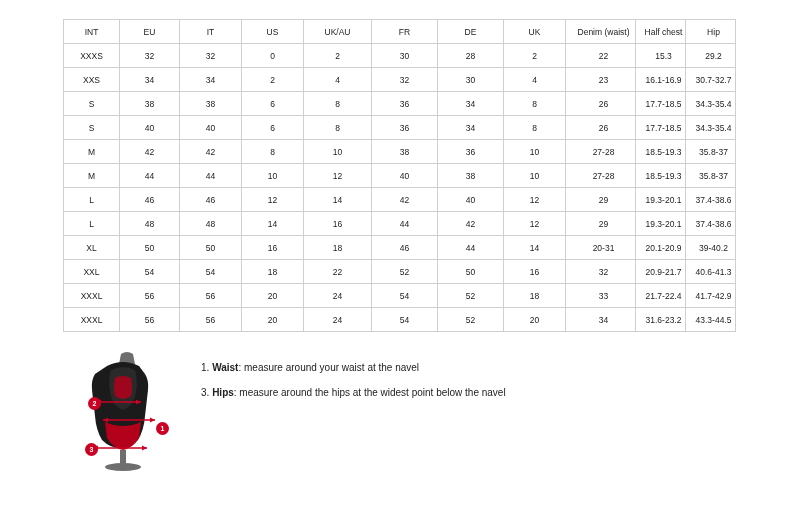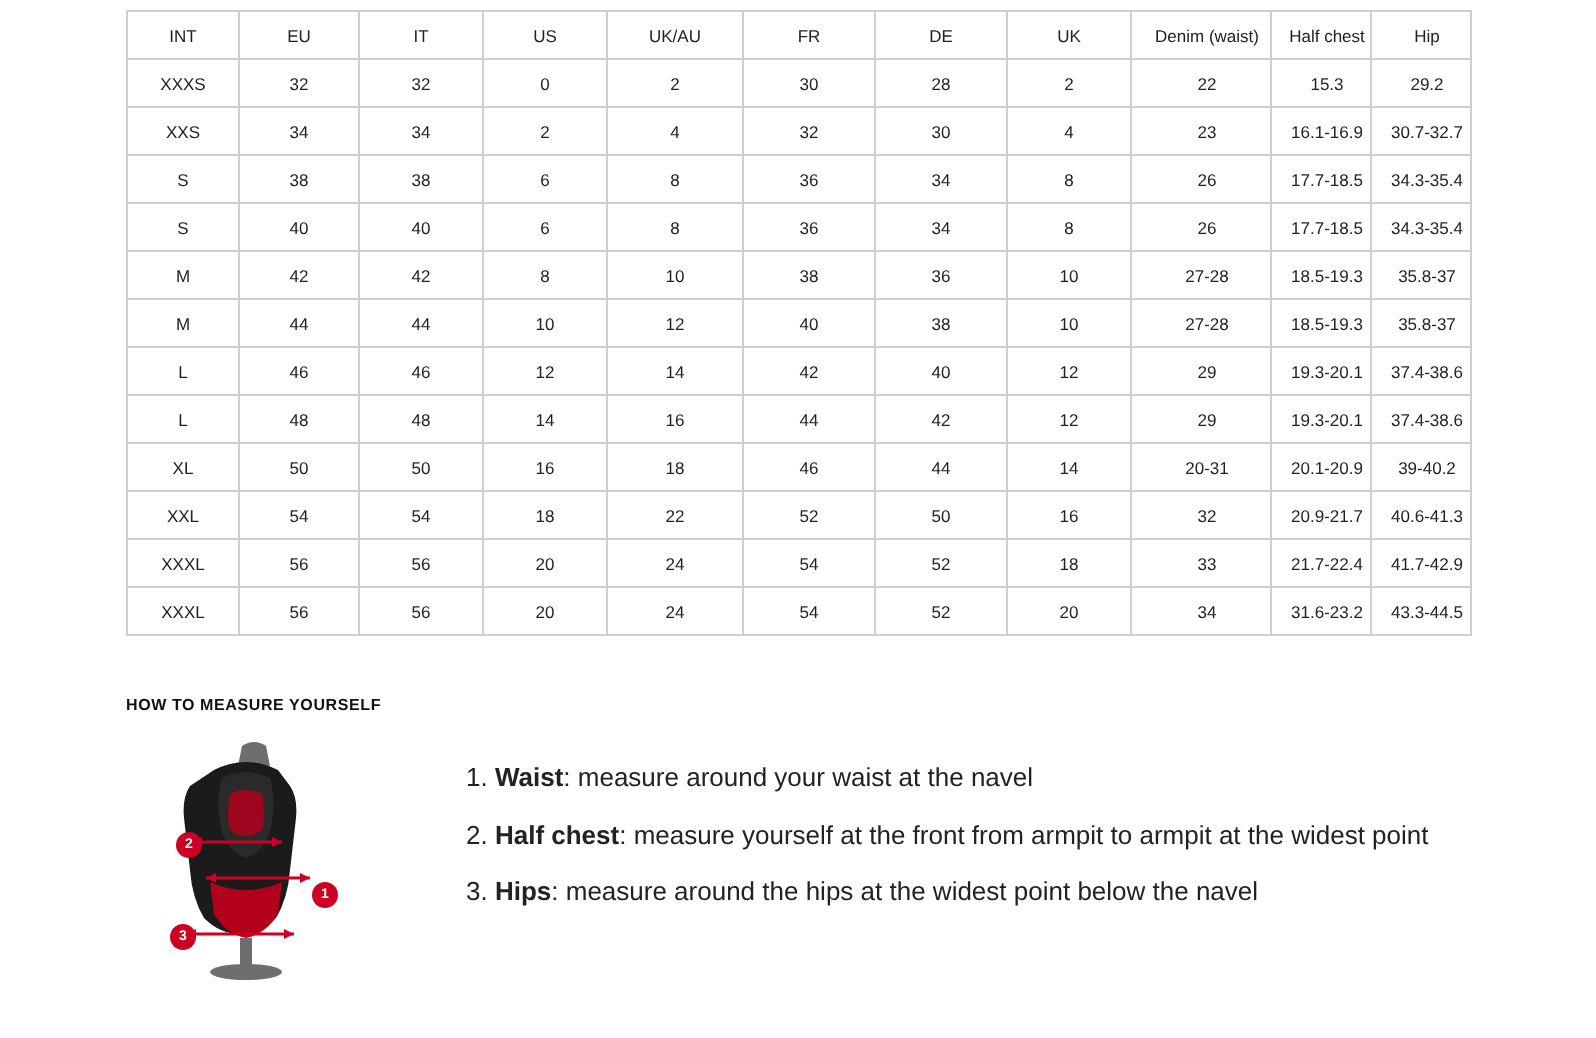--- a/index.html
+++ b/index.html
@@ -18,21 +18,21 @@
   .page {
     position: relative;
     width: 798px;
     height: 519px;
     box-sizing: border-box;
   }
   
   .table-wrap {
     position: absolute;
     left: 63px;
-    top: 5px;
+    top: 19px;
     width: 672px;
   }
   table.size-table {
     border-collapse: collapse;
     width: 672px;
     table-layout: fixed;
   }
   table.size-table th,
   table.size-table td {
     border: 1px solid #cfcfcf;
@@ -86,26 +86,25 @@
     position: relative;
     width: 120px;
     height: 130px;
     flex: 0 0 120px;
   }
   .steps {
     margin-left: 18px;
     padding-top: 14px;
   }
   .step {
-    font-size: 13px;
+    font-size: 10px;
     color: #222;
     line-height: 1.2;
     margin-bottom: 13px;
     white-space: nowrap;
-    margin-left: 32px;
   }
   .step b { font-weight: bold; }
   .bullet {
     position: absolute;
     width: 13px;
     height: 13px;
     border-radius: 50%;
     background: #cc0022;
     color: #ffffff;
     font-size: 7px;
@@ -308,21 +307,20 @@
           <td>20</td>
           <td class="cell-left">34</td>
           <td class="cell-left">31.6-23.2</td>
           <td class="cell-left">43.3-44.5</td>
         </tr>
       </tbody>
     </table>
   </div>
 
   <div class="howto">
-    <div class="howto-title">HOW TO MEASURE YOURSELF</div>
     <div class="howto-body">
 
       <div class="figure-box">
         <svg class="fig-svg" width="120" height="130" viewBox="0 0 120 130">
 
           <path d="M58 6 q6 -4 12 0 l2 10 q-8 4 -16 0 z" fill="#6e6e6e"></path>
 
           <path d="M44 18 q16 -8 32 0 l6 8 q4 6 3 16 l-3 26 q-1 14 -7 24 q-8 8 -18 8 q-10 0 -18 -8 q-6 -10 -7 -24 l-3 -26 q-1 -10 3 -16 z" fill="#1b1b1b"></path>
 
           <path d="M48 22 q12 -6 24 0 q3 10 1 22 q-2 14 -13 18 q-11 -4 -13 -18 q-2 -12 1 -22 z" fill="#2a2a2a"></path>
@@ -350,24 +348,20 @@
         <div class="bullet b2">2</div>
         <div class="bullet b3">3</div>
       </div>
 
       <div class="steps">
         <div class="step">
           <span>1.</span>
           <b>Waist</b><span>: measure around your waist at the navel</span>
         </div>
         <div class="step">
-          <span>2.</span>
-          <b>Half chest</b><span>: measure yourself at the front from armpit to armpit at the widest point</span>
-        </div>
-        <div class="step">
           <span>3.</span>
           <b>Hips</b><span>: measure around the hips at the widest point below the navel</span>
         </div>
       </div>
 
     </div>
   </div>
 
 </div>
 

